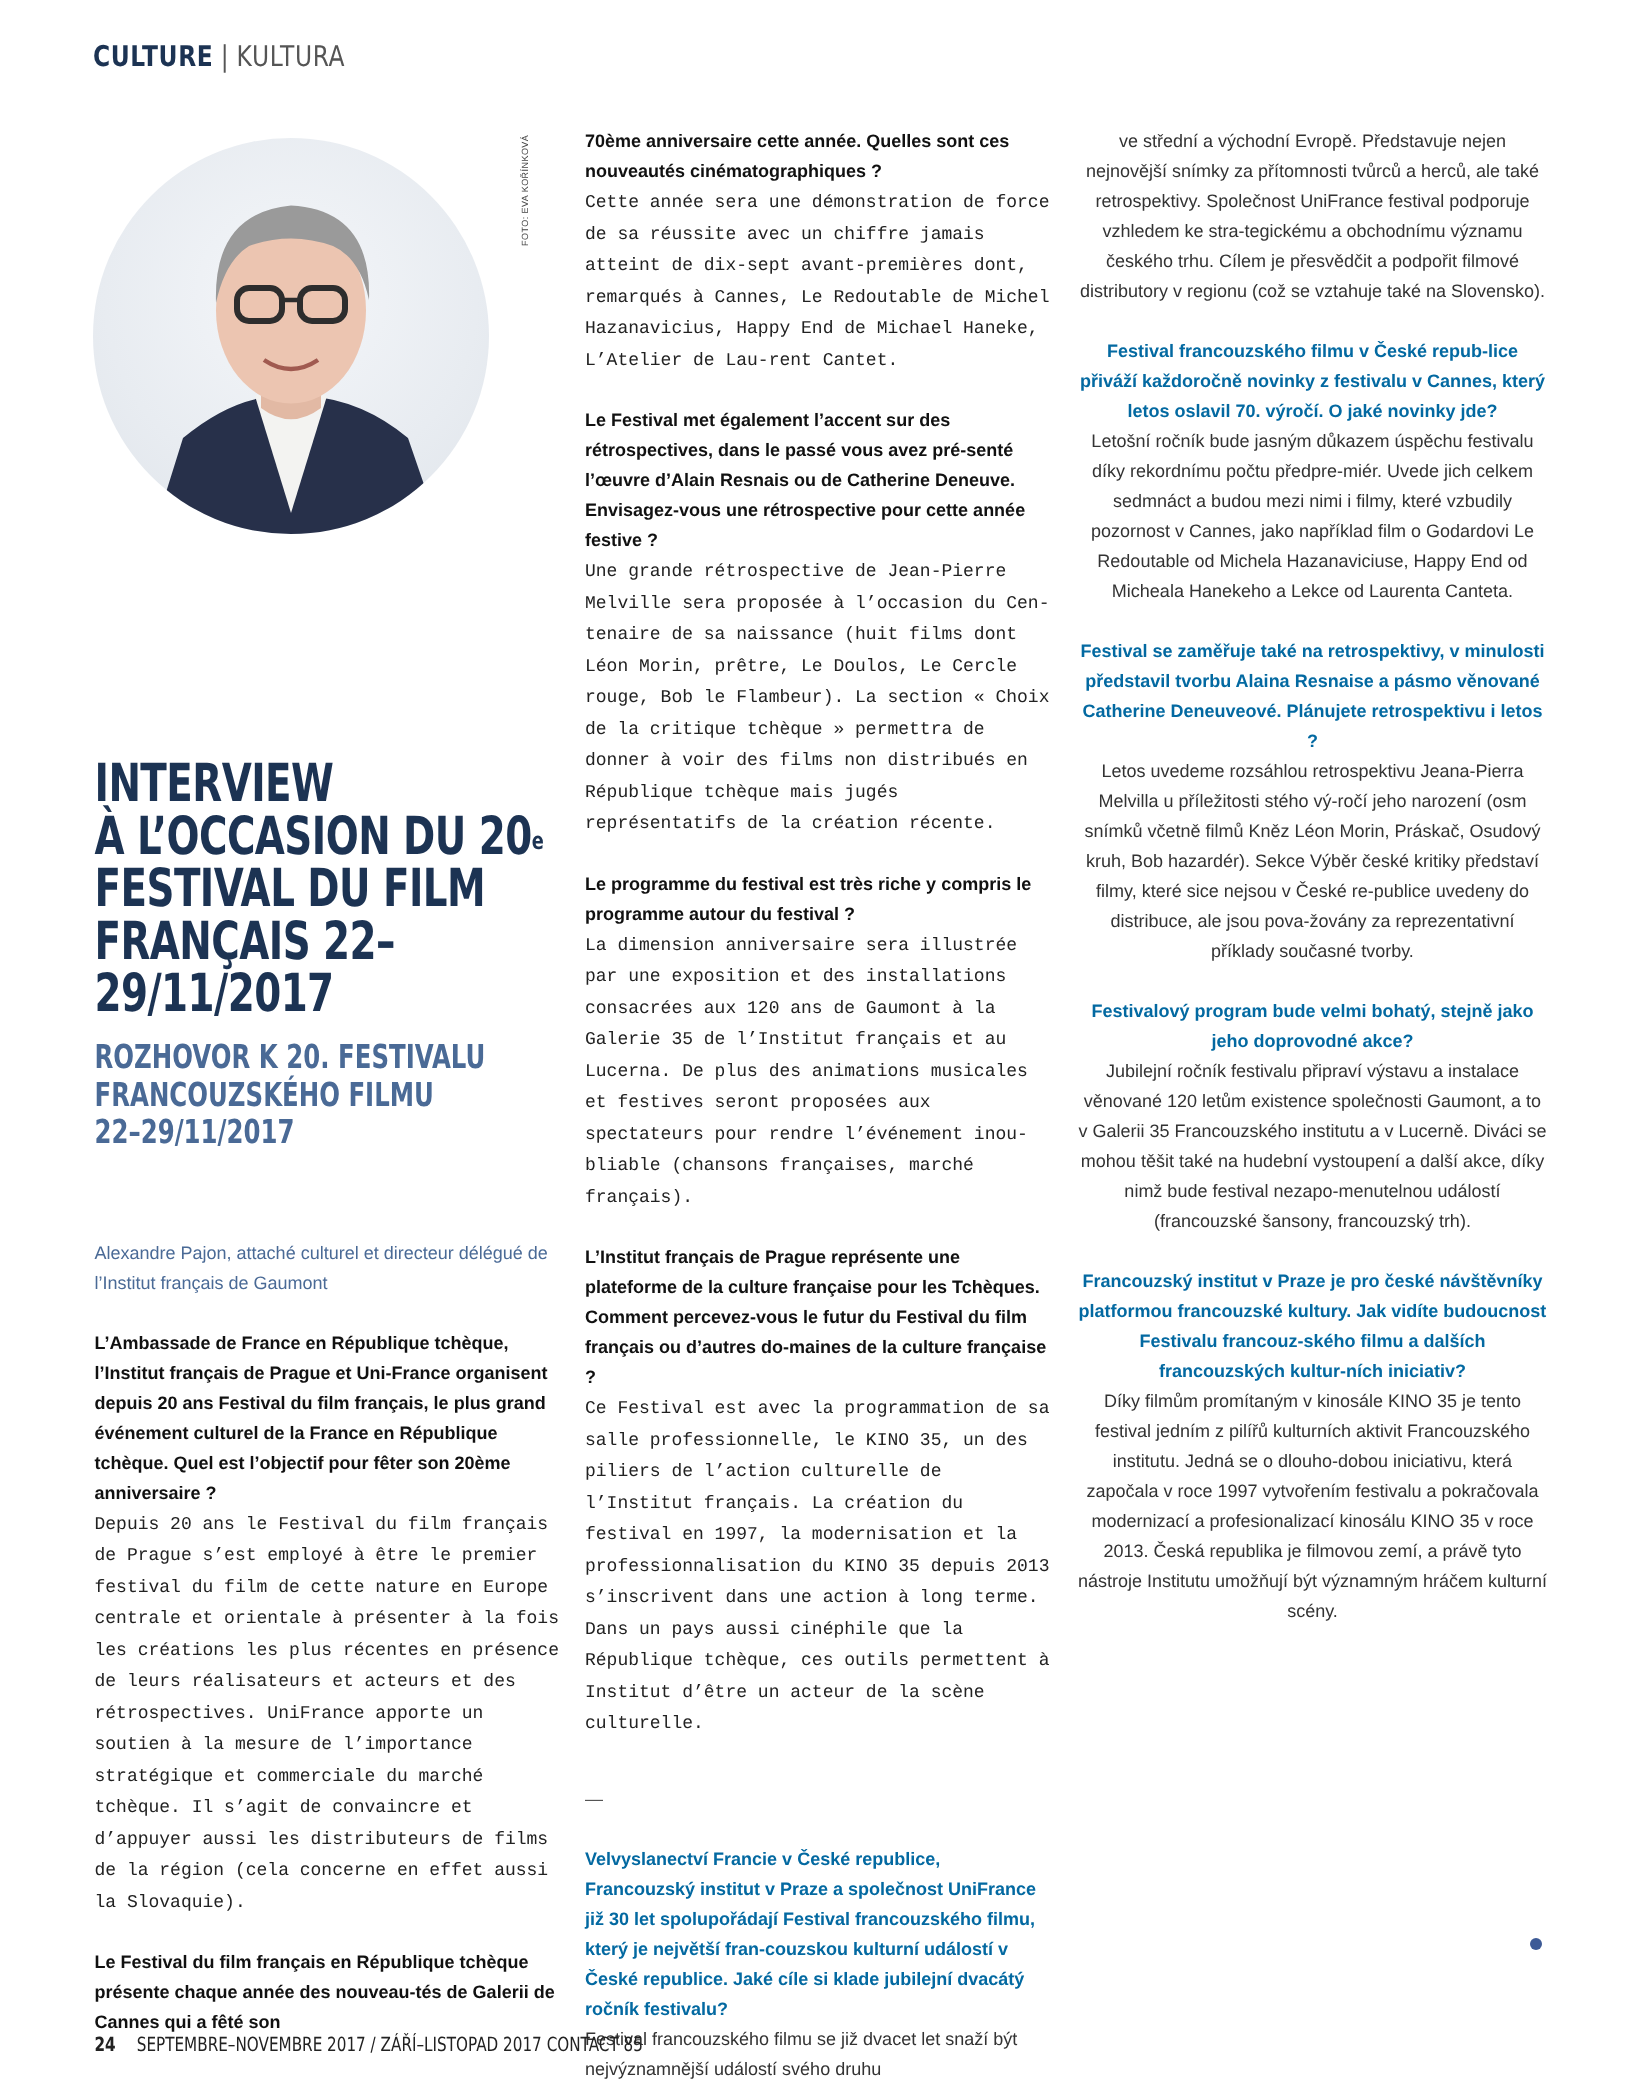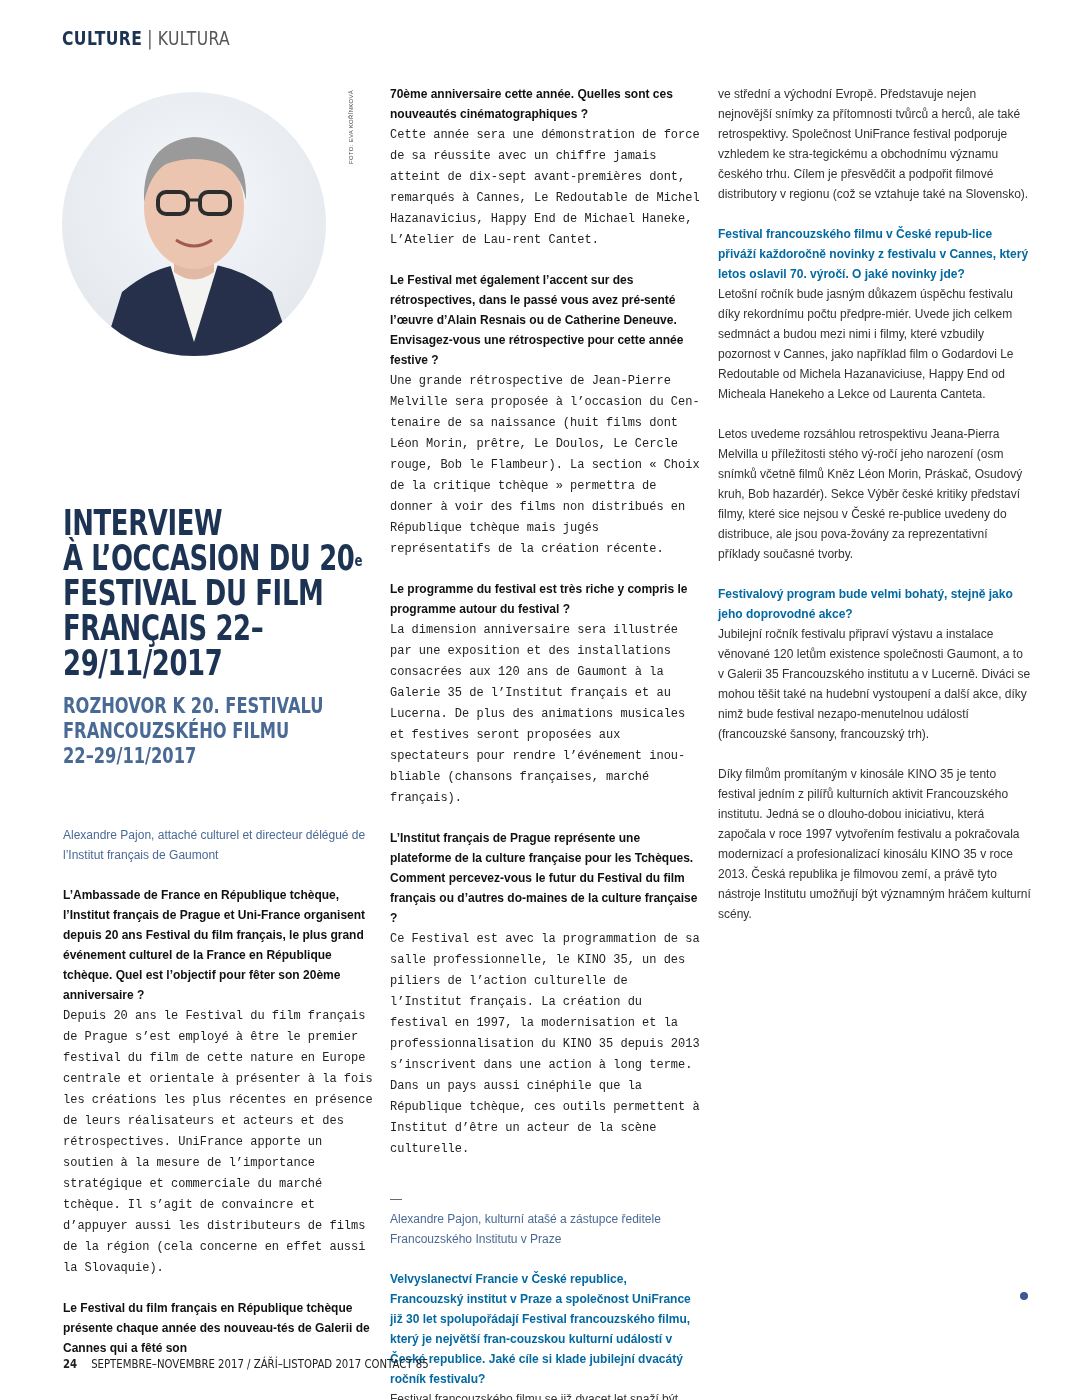--- a/index.html
+++ b/index.html
@@ -30,21 +30,21 @@
   .col { position: absolute; font-size: 12px; line-height: 20px; }
   .col p { margin: 0 0 20px 0; }
   .col .q { font-weight: bold; color: #111; display: block; }
   .col .a { color: #222; font-family: Liberation Mono, monospace; }
   .col .cz-a { color: #333; }
   .col .cz-q { color: #0369a1; font-weight: bold; display: block; }
   .byline { color: #4a6a96; }
   .dash { color: #555; display: block; }
   .col1 { left: 63px; top: 825px; width: 310px; }
   .col2 { left: 390px; top: 84px; width: 312px; }
-  .col3 { left: 718px; top: 84px; width: 314px; }
+  .col3 { left: 718px; top: 84px; width: 314px; text-align: center; }
   .end-dot { display: inline-block; width: 8px; height: 8px; border-radius: 50%; background: #3d5a96;
         position: absolute; left: 1020px; top: 1292px; }
 
   .footer { position: absolute; left: 63px; top: 1356px; font-family: "DejaVu Sans", sans-serif; font-size: 13px;
         color: #222; transform: scaleX(0.78); transform-origin: left center; white-space: nowrap; }
   .footer .pg { font-weight: bold; margin-right: 18px; }
 </style>
 </head>
 <body>
 
@@ -106,44 +106,45 @@
   <p>
     <span class="q">Le programme du festival est très riche y compris le programme autour du festival ?</span>
     <span class="a">La dimension anniversaire sera illustrée par une exposition et des installations consacrées aux 120 ans de Gaumont à la Galerie 35 de l’Institut français et au Lucerna. De plus des animations musicales et festives seront proposées aux spectateurs pour rendre l’événement inou-bliable (chansons françaises, marché français).</span>
   </p>
   <p>
     <span class="q">L’Institut français de Prague représente une plateforme de la culture française pour les Tchèques. Comment percevez-vous le futur du Festival du film français ou d’autres do-maines de la culture française ?</span>
     <span class="a">Ce Festival est avec la programmation de sa salle professionnelle, le KINO 35, un des piliers de l’action culturelle de l’Institut français. La création du festival en 1997, la modernisation et la professionnalisation du KINO 35 depuis 2013 s’inscrivent dans une action à long terme. Dans un pays aussi cinéphile que la République tchèque,  ces outils permettent à Institut d’être un acteur de la scène culturelle.</span>
   </p>
   <p style="margin-top:30px">
     <span class="dash">—</span>
-    <span class="byline">Alexandre Pajon, kulturní atašé a zástupce ředitele Francouzského Institutu v Praze</span>
   </p>
   <p>
     <span class="cz-q">Velvyslanectví Francie v České republice, Francouzský institut v Praze a společnost UniFrance již 30 let spolupořádají Festival francouzského filmu, který je největší fran-couzskou kulturní událostí v České republice. Jaké cíle si klade jubilejní dvacátý ročník festivalu?</span>
     <span class="cz-a">Festival francouzského filmu se již dvacet let snaží být nejvýznamnější událostí svého druhu</span>
   </p>
 </div>
 
 <div class="col col3">
   <p>
     <span class="cz-a">ve střední a východní Evropě. Představuje nejen nejnovější snímky za přítomnosti tvůrců a herců, ale také retrospektivy. Společnost UniFrance festival podporuje vzhledem ke stra-tegickému a obchodnímu významu českého trhu. Cílem je přesvědčit a podpořit filmové distributory v regionu (což se vztahuje také na Slovensko).</span>
   </p>
   <p>
     <span class="cz-q">Festival francouzského filmu v České repub-lice přiváží každoročně novinky z festivalu v Cannes, který letos oslavil 70. výročí. O jaké novinky jde?</span>
     <span class="cz-a">Letošní ročník bude jasným důkazem úspěchu festivalu díky rekordnímu počtu předpre-miér. Uvede jich celkem sedmnáct a budou mezi nimi i filmy, které vzbudily pozornost v Cannes, jako například film o Godardovi Le Redoutable od Michela Hazanaviciuse, Happy End od Micheala Hanekeho a Lekce od Laurenta Canteta.</span>
   </p>
   <p>
+    <span class="cz-q">Festival se zaměřuje také na retrospektivy, v minulosti představil tvorbu Alaina Resnaise a pásmo věnované Catherine Deneuveové. Plánujete retrospektivu i letos ?</span>
     <span class="cz-a">Letos uvedeme rozsáhlou retrospektivu Jeana-Pierra Melvilla u příležitosti stého vý-ročí jeho narození (osm snímků včetně filmů Kněz Léon Morin, Práskač, Osudový kruh, Bob hazardér). Sekce Výběr české kritiky představí filmy, které sice nejsou v České re-publice uvedeny do distribuce, ale jsou pova-žovány za reprezentativní příklady současné tvorby.</span>
   </p>
   <p>
     <span class="cz-q">Festivalový program bude velmi bohatý, stejně jako jeho doprovodné akce?</span>
     <span class="cz-a">Jubilejní ročník festivalu připraví výstavu a instalace věnované 120 letům existence společnosti Gaumont, a to v Galerii 35 Francouzského institutu a v Lucerně. Diváci se mohou těšit také na hudební vystoupení a další akce, díky nimž bude festival nezapo-menutelnou událostí (francouzské šansony, francouzský trh).</span>
   </p>
   <p>
+    <span class="cz-q">Francouzský institut v Praze je pro české návštěvníky platformou francouzské kultury. Jak vidíte budoucnost Festivalu francouz-ského filmu a dalších francouzských kultur-ních iniciativ?</span>
     <span class="cz-a">Díky filmům promítaným v kinosále KINO 35 je tento festival jedním z pilířů kulturních aktivit Francouzského institutu. Jedná se o dlouho-dobou iniciativu, která započala v roce 1997 vytvořením festivalu a pokračovala modernizací a profesionalizací kinosálu KINO 35 v roce 2013. Česká republika je filmovou zemí, a právě tyto nástroje Institutu umožňují být významným hráčem kulturní scény.</span>
   </p>
 </div>
 <span class="end-dot"></span>
 
 <div class="footer">
   <span class="pg">24</span><span>SEPTEMBRE–NOVEMBRE 2017 / ZÁŘÍ–LISTOPAD 2017  CONTACT 85</span>
 </div>
 
 </body></html>

